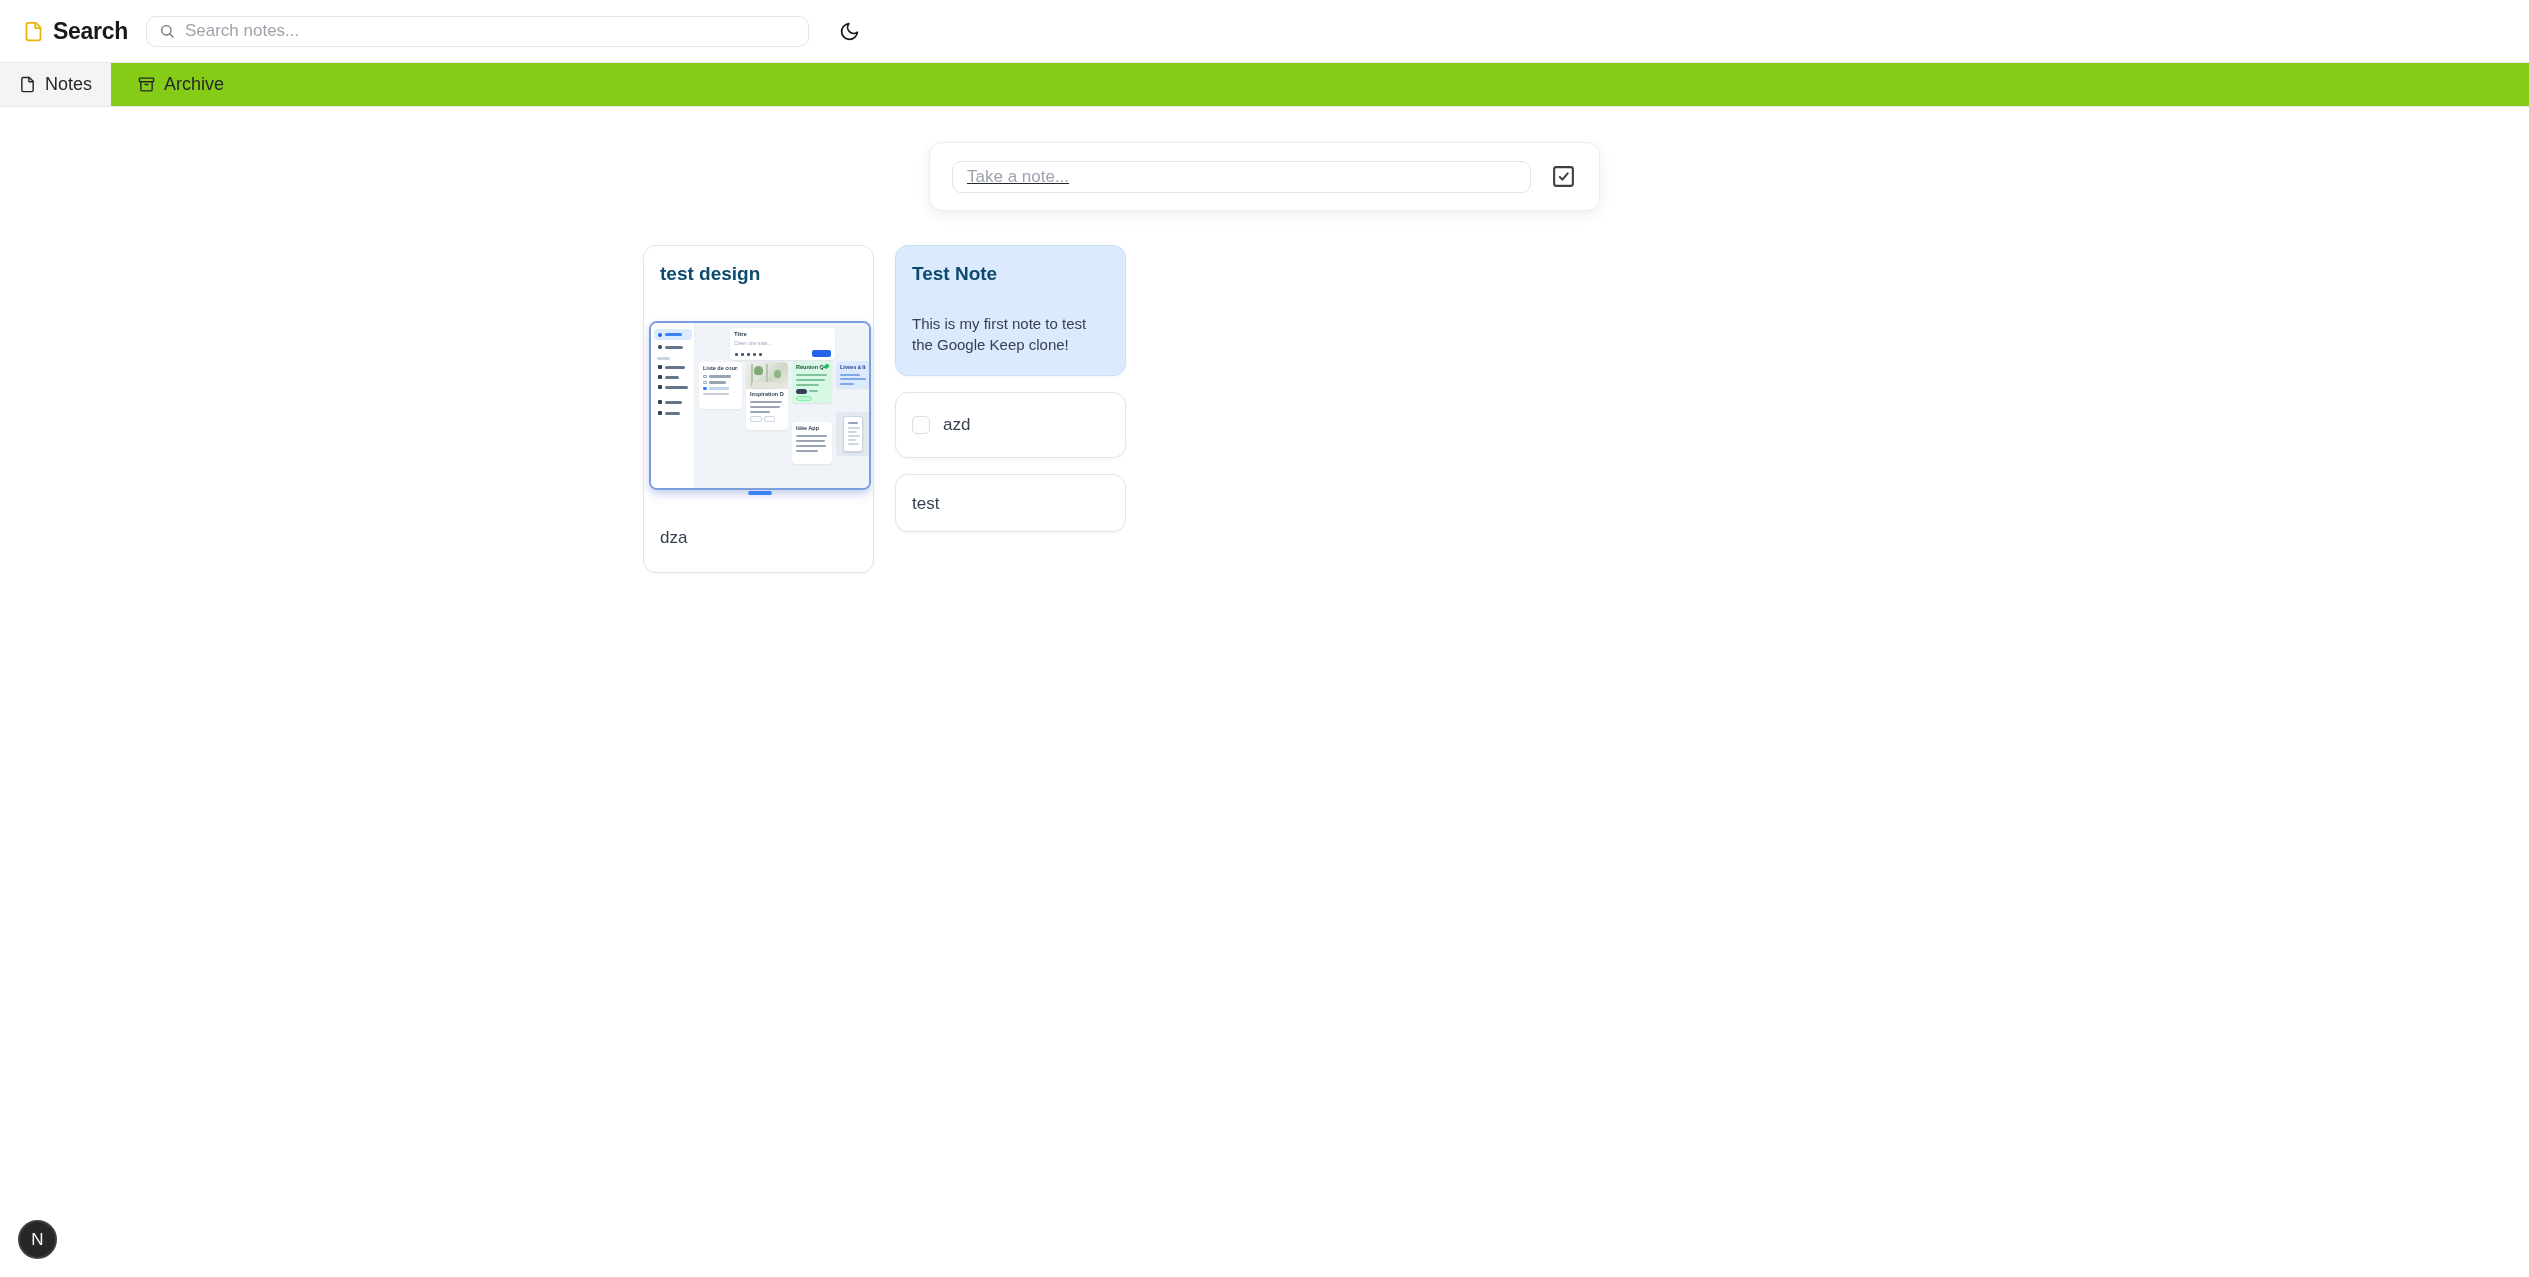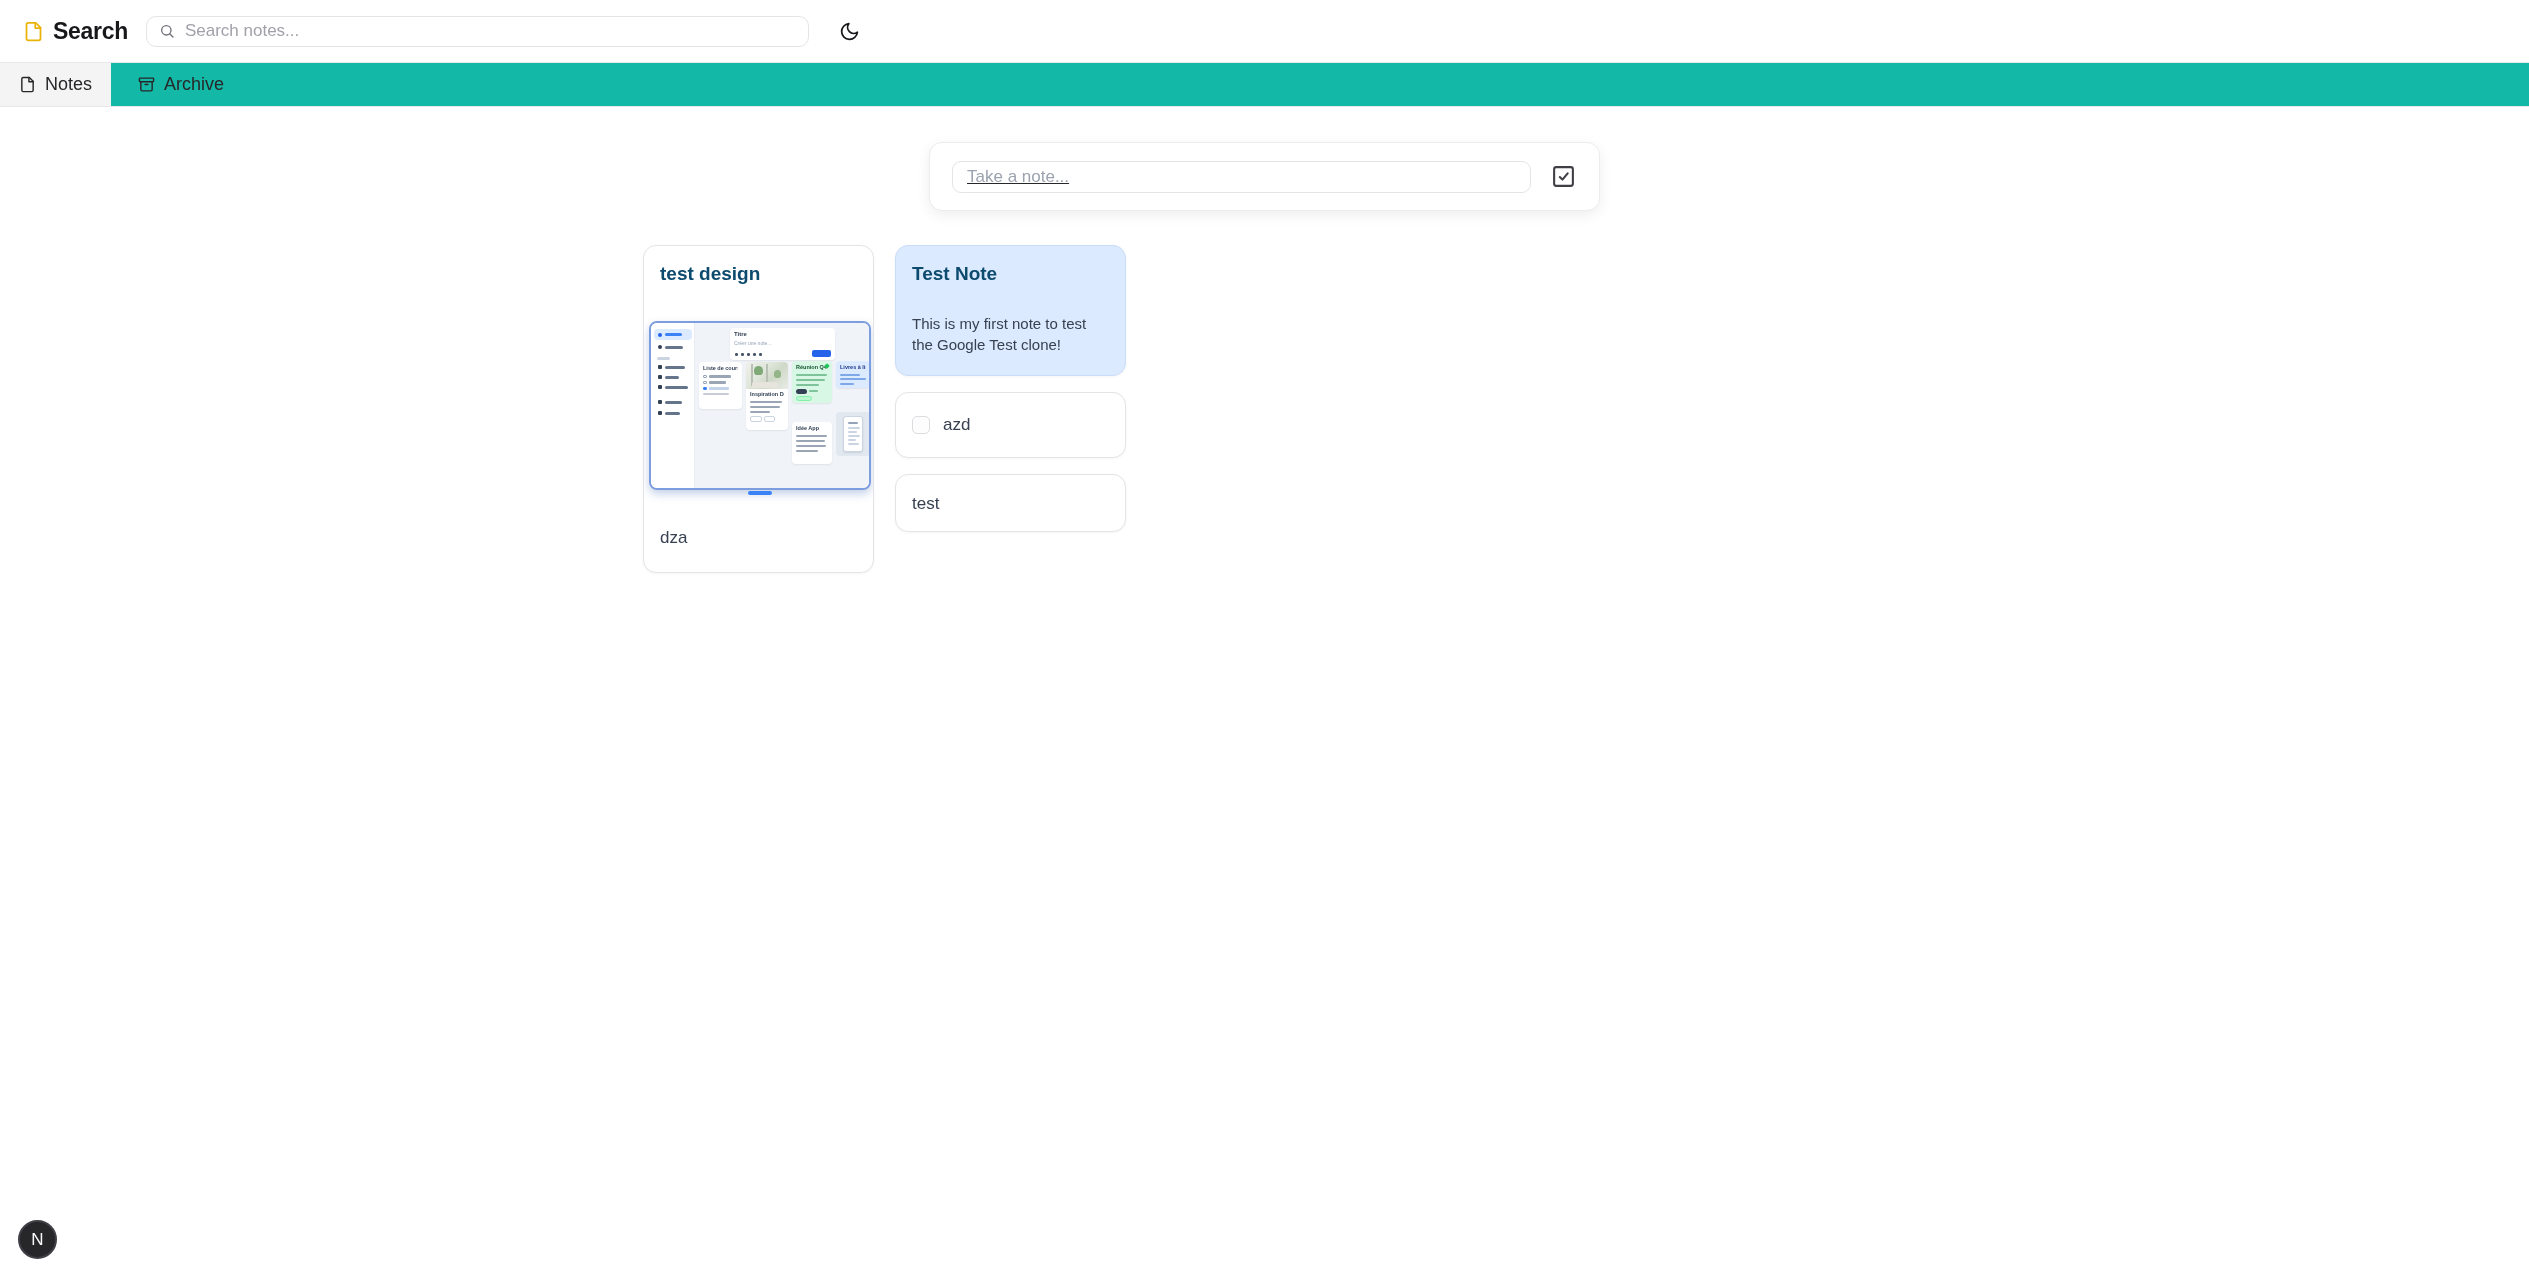--- a/index.html
+++ b/index.html
@@ -16,21 +16,21 @@
                border-radius:10px; display:flex; align-items:center; padding:0 12px; background:#fff; }
   .searchbox svg { width:16px; height:16px; color:#71717a; flex:0 0 auto; }
   .searchbox input { border:none; outline:none; flex:1; margin-left:10px; font-size:17px;
                      font-family:inherit; color:#27272a; background:transparent; }
   .searchbox input::placeholder { color:#a1a1aa; }
   .theme-btn { margin-left:23px; width:36px; height:36px; border:none; background:transparent;
                display:flex; align-items:center; justify-content:center; cursor:pointer; }
   .theme-btn svg { width:21px; height:21px; color:#18181b; }
 
   
-  .tabbar { height:44px; display:flex; border-bottom:1px solid #e8e8ea; background:#14b8a6; }
+  .tabbar { height:44px; display:flex; border-bottom:1px solid #e8e8ea; background:#84cc16; }
   .tab { display:flex; align-items:center; justify-content:center; gap:9px; font-size:18px;
          font-weight:500; color:#27272a; cursor:pointer; border:none; background:transparent;
          font-family:inherit; }
   .tab svg { width:17px; height:17px; color:#27272a; }
   .tab-notes { width:111px; background:#f4f4f5; }
   .tab-archive { padding:0 27px; }
 
   
   .composer { position:absolute; left:929px; top:142px; width:671px; height:69px;
               background:#fff; border:1px solid #ececee; border-radius:13px;
@@ -293,21 +293,21 @@
         <div class="mk-dash"></div>
       </div>
 
       <div class="card-word">dza</div>
     </div>
   </div>
 
   <div class="col">
     <div class="card card-blue">
       <div class="card-title">Test Note</div>
-      <div class="card-body">This is my first note to test the Google Test clone!</div>
+      <div class="card-body">This is my first note to test the Google Keep clone!</div>
     </div>
 
     <div class="card card-azd">
       <span class="checkbox"></span>
       <span class="card-word">azd</span>
     </div>
 
     <div class="card card-dfsdf">
       <div class="card-word">test</div>
     </div>

